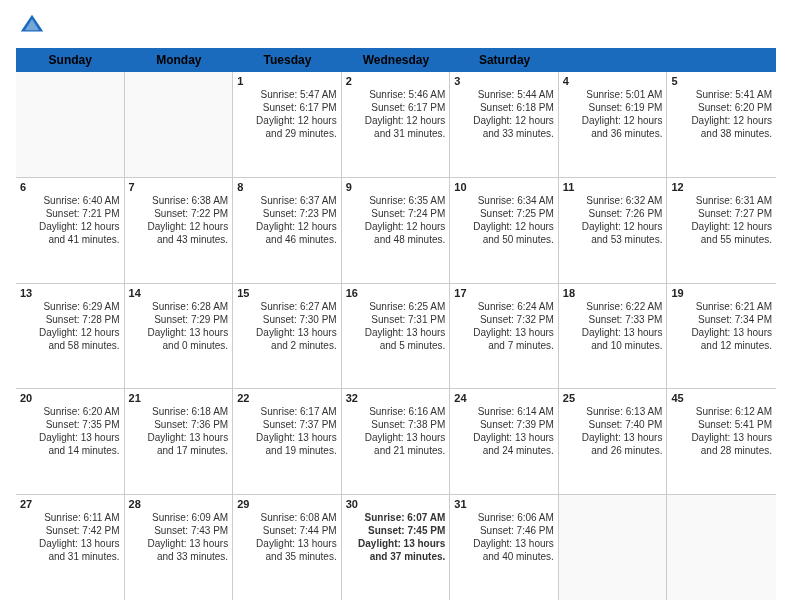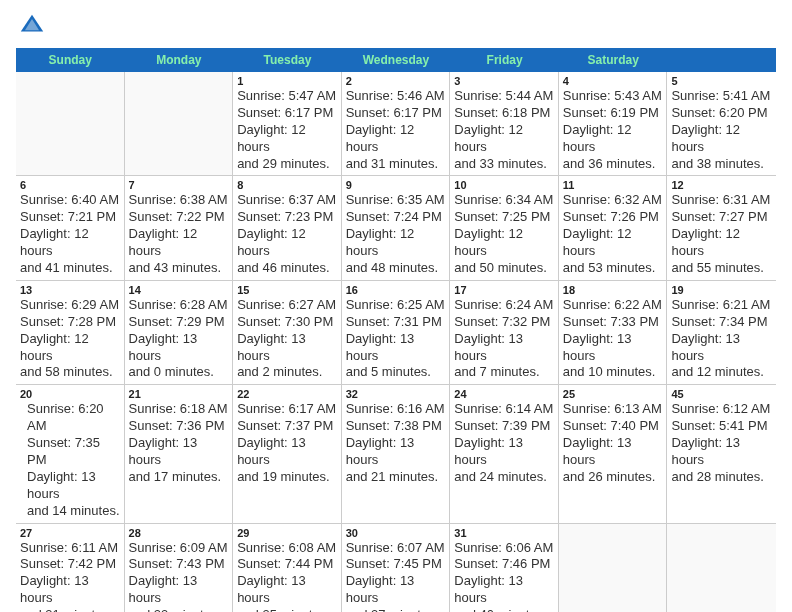--- a/index.html
+++ b/index.html
@@ -64,21 +64,21 @@
       flex: 1;
       display: flex;
       flex-direction: column;
     }
     .cal-header {
       display: grid;
       grid-template-columns: repeat(7, 1fr);
       background: #1a6bbd;
     }
     .cal-header-cell {
-      color: #86efac;
+      color: #000000;
       font-size: 12px;
       font-weight: bold;
       text-align: center;
       padding: 5px 2px;
     }
     .cal-body {
       display: flex;
       flex-direction: column;
       flex: 1;
     }
@@ -107,23 +107,24 @@
       background: #f9f9f9;
     }
     .cal-cell .day-num {
       font-size: 11px;
       font-weight: bold;
       color: #222;
       display: block;
       margin-bottom: 1px;
     }
     .cal-cell .info {
-      font-size: 13px;
+      font-size: 10px;
       color: #333;
       line-height: 1.3;
+      text-align: right;
     }
   </style>
 </head>
 <body>
 
 <div class="page">
   <div class="header">
     <div class="logo-area">
       <svg class="logo-icon" viewBox="0 0 40 40">
         <polygon points="20,4 36,28 4,28" fill="#1a6bbd"></polygon>
@@ -139,21 +140,20 @@
       <div class="location"></div>
     </div>
   </div>
 
   <div class="calendar">
     <div class="cal-header">
     <div class="cal-header-cell">Sunday</div>
         <div class="cal-header-cell">Monday</div>
         <div class="cal-header-cell">Tuesday</div>
         <div class="cal-header-cell">Wednesday</div>
-        <div class="cal-header-cell">Friday</div>
         <div class="cal-header-cell">Saturday</div>
       </div>
     <div class="cal-body">
     <div class="cal-row">
           <div class="cal-cell empty"></div>
           <div class="cal-cell empty"></div>
           <div class="cal-cell">
             <span class="day-num">1</span>
             <div class="info" style="white-space: pre-line;">Sunrise: 5:47 AM
 Sunset: 6:17 PM
@@ -169,21 +169,21 @@
           </div>
           <div class="cal-cell">
             <span class="day-num">3</span>
             <div class="info" style="white-space: pre-line;">Sunrise: 5:44 AM
 Sunset: 6:18 PM
 Daylight: 12 hours
 and 33 minutes.</div>
           </div>
           <div class="cal-cell">
             <span class="day-num">4</span>
-            <div class="info" style="white-space: pre-line;">Sunrise: 5:43 AM
+            <div class="info" style="white-space: pre-line;">Sunrise: 5:01 AM
 Sunset: 6:19 PM
 Daylight: 12 hours
 and 36 minutes.</div>
           </div>
           <div class="cal-cell">
             <span class="day-num">5</span>
             <div class="info" style="white-space: pre-line;">Sunrise: 5:41 AM
 Sunset: 6:20 PM
 Daylight: 12 hours
 and 38 minutes.</div>
@@ -359,21 +359,21 @@
           </div>
           <div class="cal-cell">
             <span class="day-num">29</span>
             <div class="info" style="white-space: pre-line;">Sunrise: 6:08 AM
 Sunset: 7:44 PM
 Daylight: 13 hours
 and 35 minutes.</div>
           </div>
           <div class="cal-cell">
             <span class="day-num">30</span>
-            <div class="info" style="white-space: pre-line;">Sunrise: 6:07 AM
+            <div class="info" style="white-space: pre-line; font-weight: bold;">Sunrise: 6:07 AM
 Sunset: 7:45 PM
 Daylight: 13 hours
 and 37 minutes.</div>
           </div>
           <div class="cal-cell">
             <span class="day-num">31</span>
             <div class="info" style="white-space: pre-line;">Sunrise: 6:06 AM
 Sunset: 7:46 PM
 Daylight: 13 hours
 and 40 minutes.</div>

